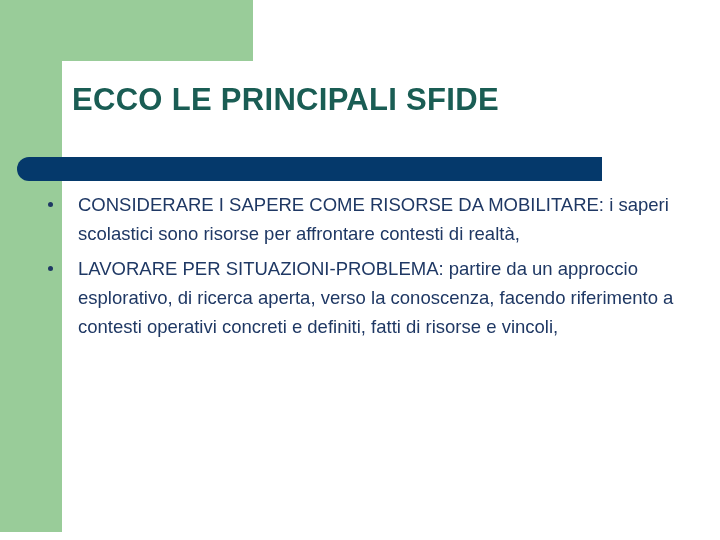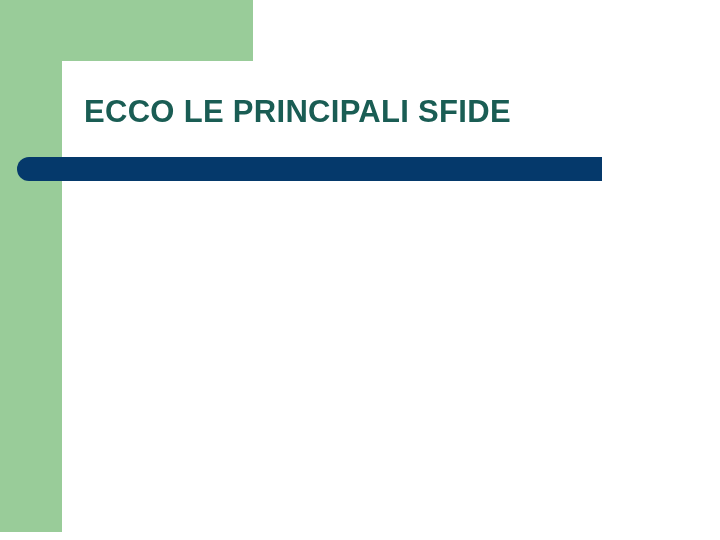--- a/index.html
+++ b/index.html
@@ -58,21 +58,21 @@
     border-top-left-radius: 12px;
     border-bottom-left-radius: 12px;
   }
 
   
   .title {
     position: absolute;
     left: 72px;
     top: 82px;
     width: 620px;
-    margin: 12px;
+    margin: 0;
     font-size: 31px;
     line-height: 36px;
     font-weight: bold;
     color: #1a5d54;
     letter-spacing: 0.3px;
     white-space: nowrap;
   }
 
   
   .body-area {
@@ -114,16 +114,24 @@
 
   <div class="green-band"></div>
   <div class="green-header-block"></div>
   <div class="white-panel"></div>
   <div class="blue-bar"></div>
 
   <h1 class="title">ECCO LE PRINCIPALI SFIDE</h1>
 
   <div class="body-area">
     <ul class="bullets">
+      <li class="bullet">
+        <span class="dot"></span>
+        <span class="txt">CONSIDERARE I SAPERE COME RISORSE DA MOBILITARE: i saperi scolastici sono risorse per affrontare contesti di realtà,</span>
+      </li>
+      <li class="bullet">
+        <span class="dot"></span>
+        <span class="txt">LAVORARE PER SITUAZIONI-PROBLEMA: partire da un approccio esplorativo, di ricerca aperta, verso la conoscenza, facendo riferimento a contesti operativi concreti e definiti, fatti di risorse e vincoli,</span>
+      </li>
     </ul>
   </div>
 
 </div>
 
 </body></html>

